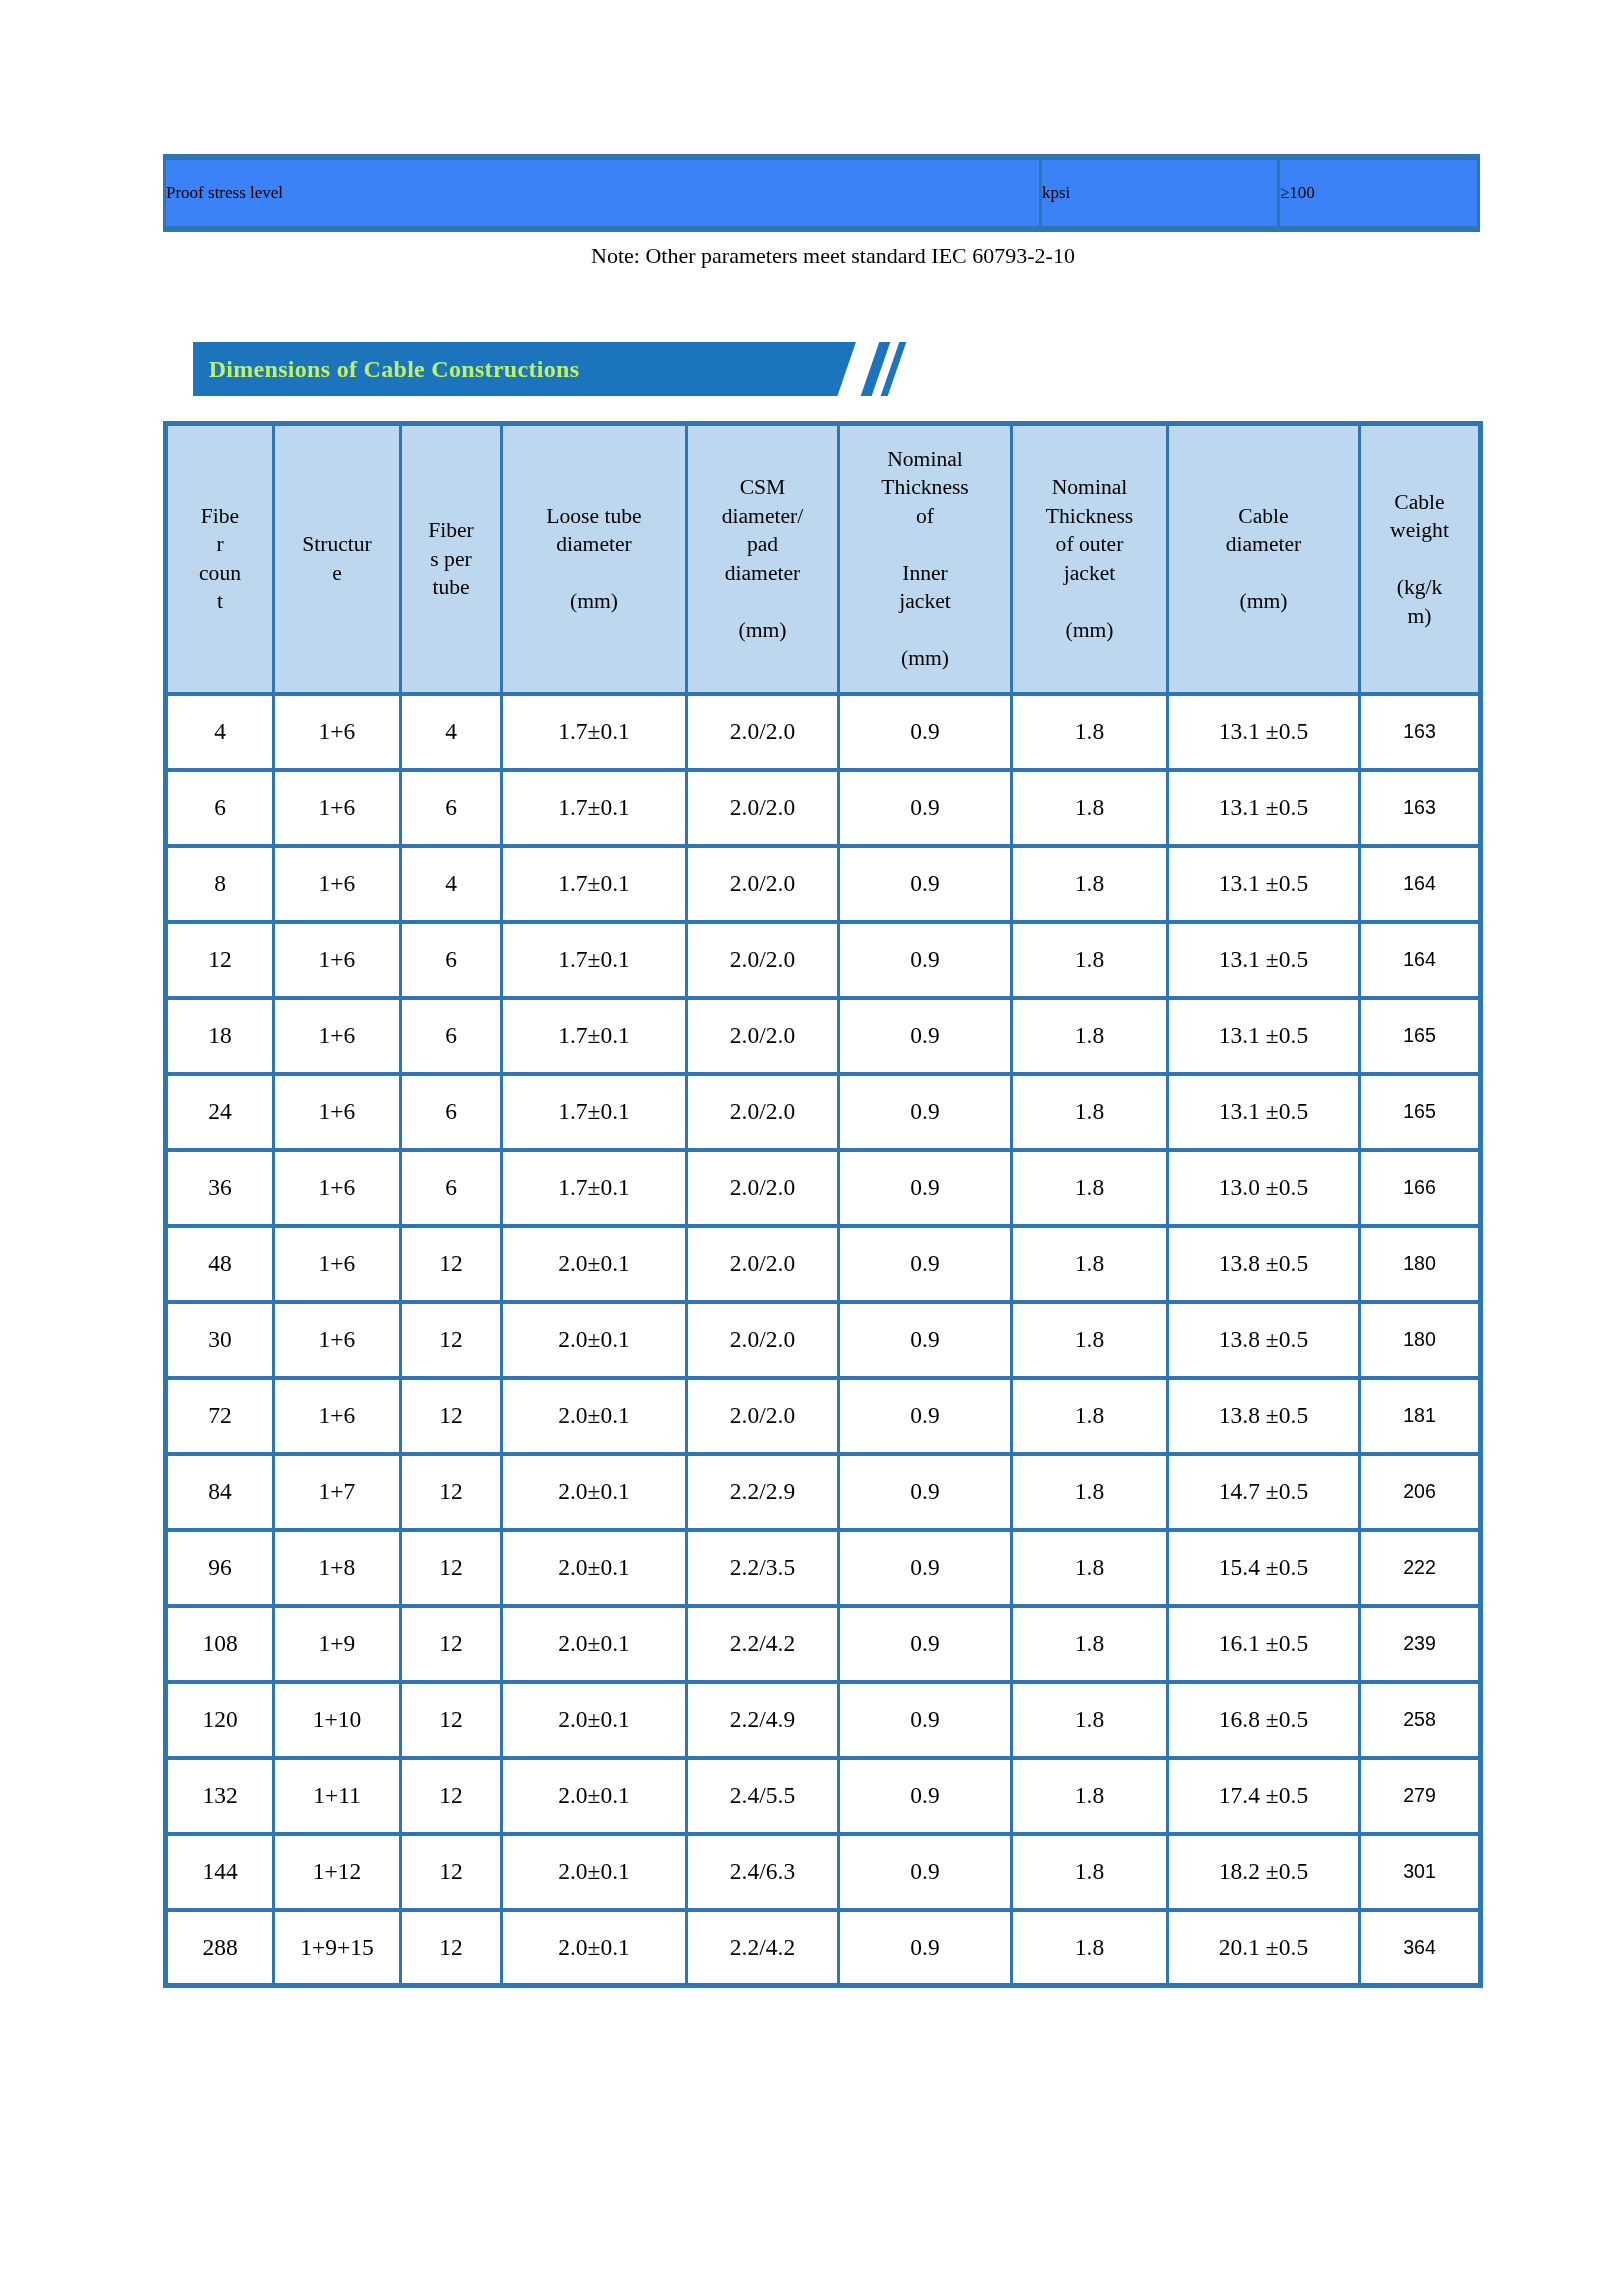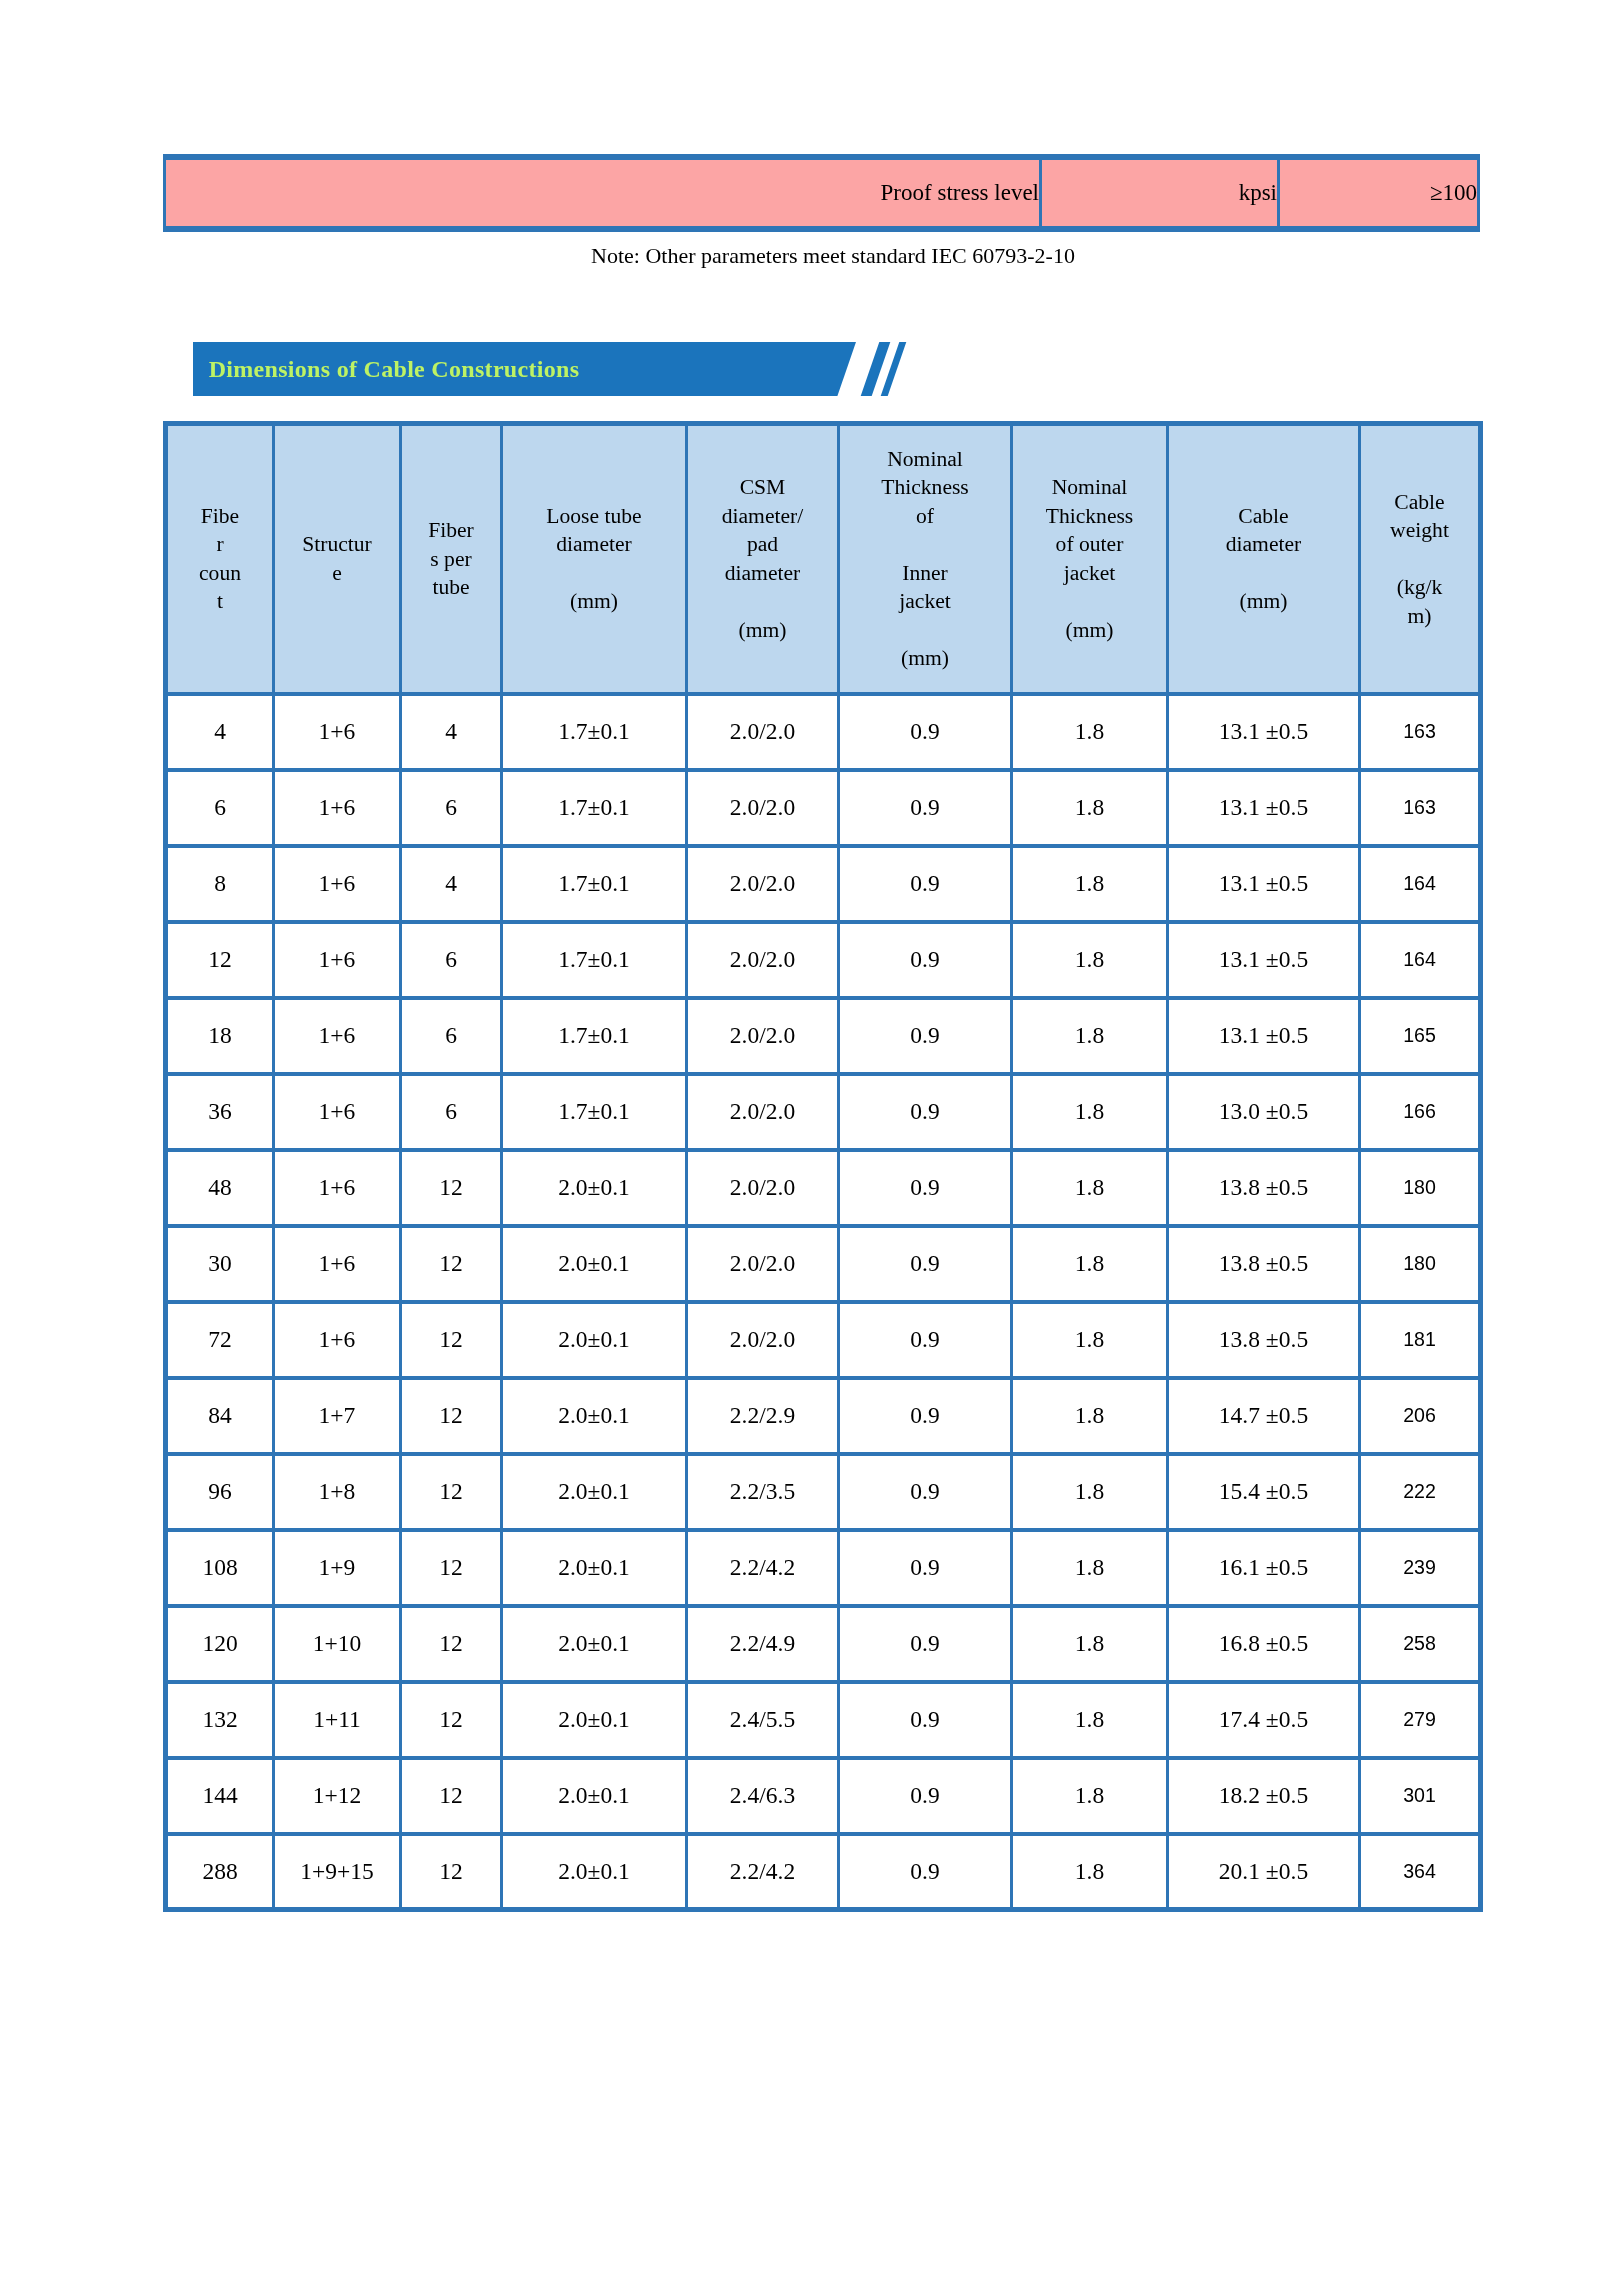--- a/index.html
+++ b/index.html
@@ -24,23 +24,23 @@
   .proof-table{
     position:absolute; left:163px; top:154px;
     width:1314px; height:78px;
     border-collapse:collapse;
     table-layout:fixed;
   }
   .proof-table td{
     border:3.9px solid var(--border-blue);
     border-top-width:6.9px;
     border-bottom-width:6.9px;
-    text-align:right; vertical-align:middle;
-    font-size:23px;
-    background:#fca5a5;
+    text-align:left; vertical-align:middle;
+    font-size:17px;
+    background:#3b82f6;
   }
 
   
   .note{
     position:absolute; left:176px; top:243px; width:1314px;
     text-align:center;
     font-size:22px;
   }
 
   
@@ -241,20 +241,31 @@
           <td class="col1">1+6</td>
           <td class="col2">6</td>
           <td class="col3">1.7±0.1</td>
           <td class="col4">2.0/2.0</td>
           <td class="col5">0.9</td>
           <td class="col6">1.8</td>
           <td class="col7">13.1 ±0.5</td>
           <td class="col8">165</td>
         </tr>
         <tr>
+          <td class="col0">24</td>
+          <td class="col1">1+6</td>
+          <td class="col2">6</td>
+          <td class="col3">1.7±0.1</td>
+          <td class="col4">2.0/2.0</td>
+          <td class="col5">0.9</td>
+          <td class="col6">1.8</td>
+          <td class="col7">13.1 ±0.5</td>
+          <td class="col8">165</td>
+        </tr>
+        <tr>
           <td class="col0">36</td>
           <td class="col1">1+6</td>
           <td class="col2">6</td>
           <td class="col3">1.7±0.1</td>
           <td class="col4">2.0/2.0</td>
           <td class="col5">0.9</td>
           <td class="col6">1.8</td>
           <td class="col7">13.0 ±0.5</td>
           <td class="col8">166</td>
         </tr>

